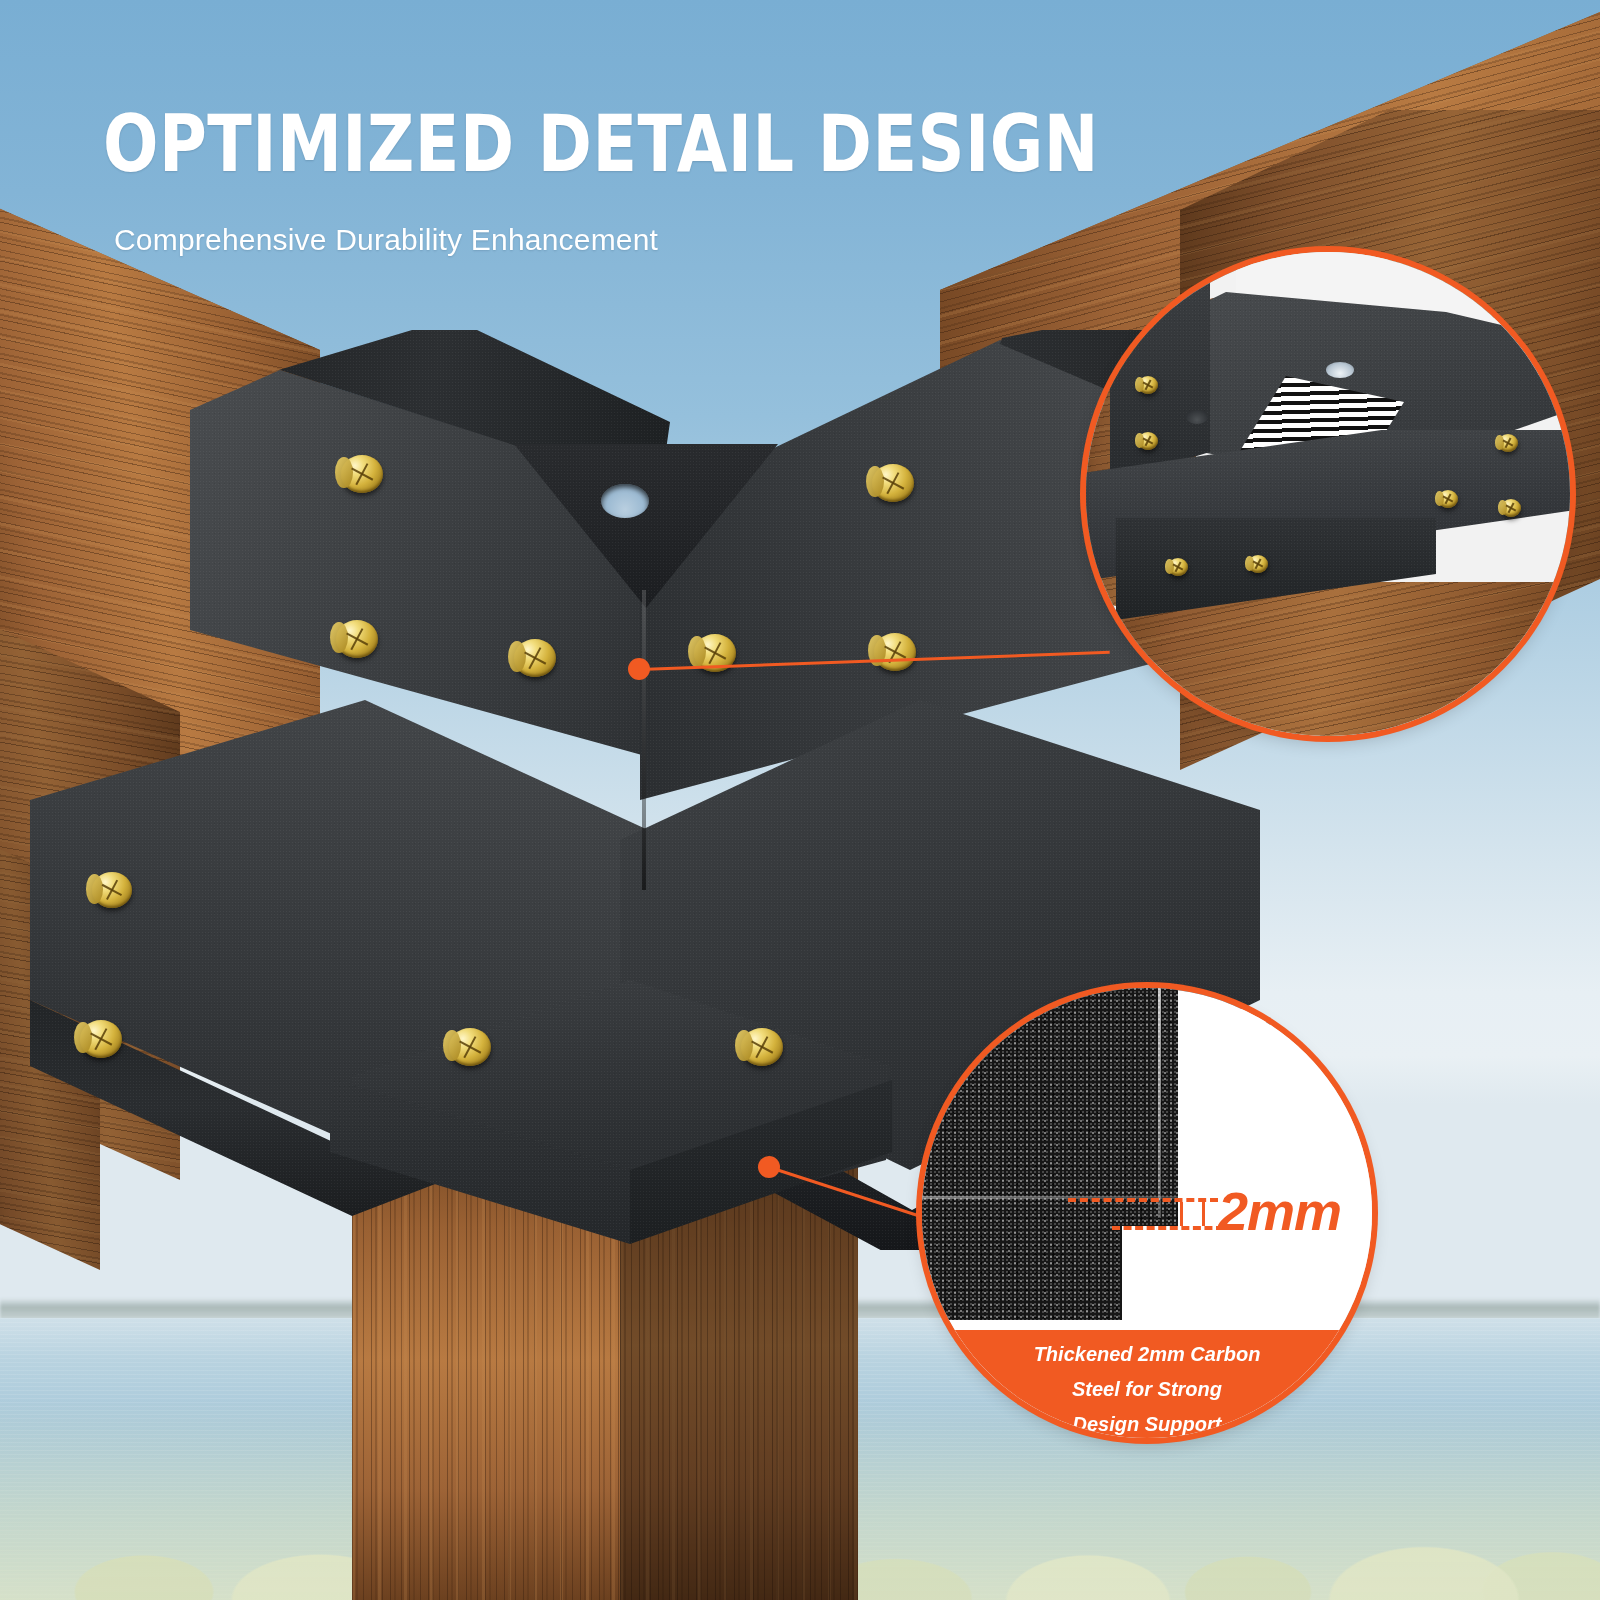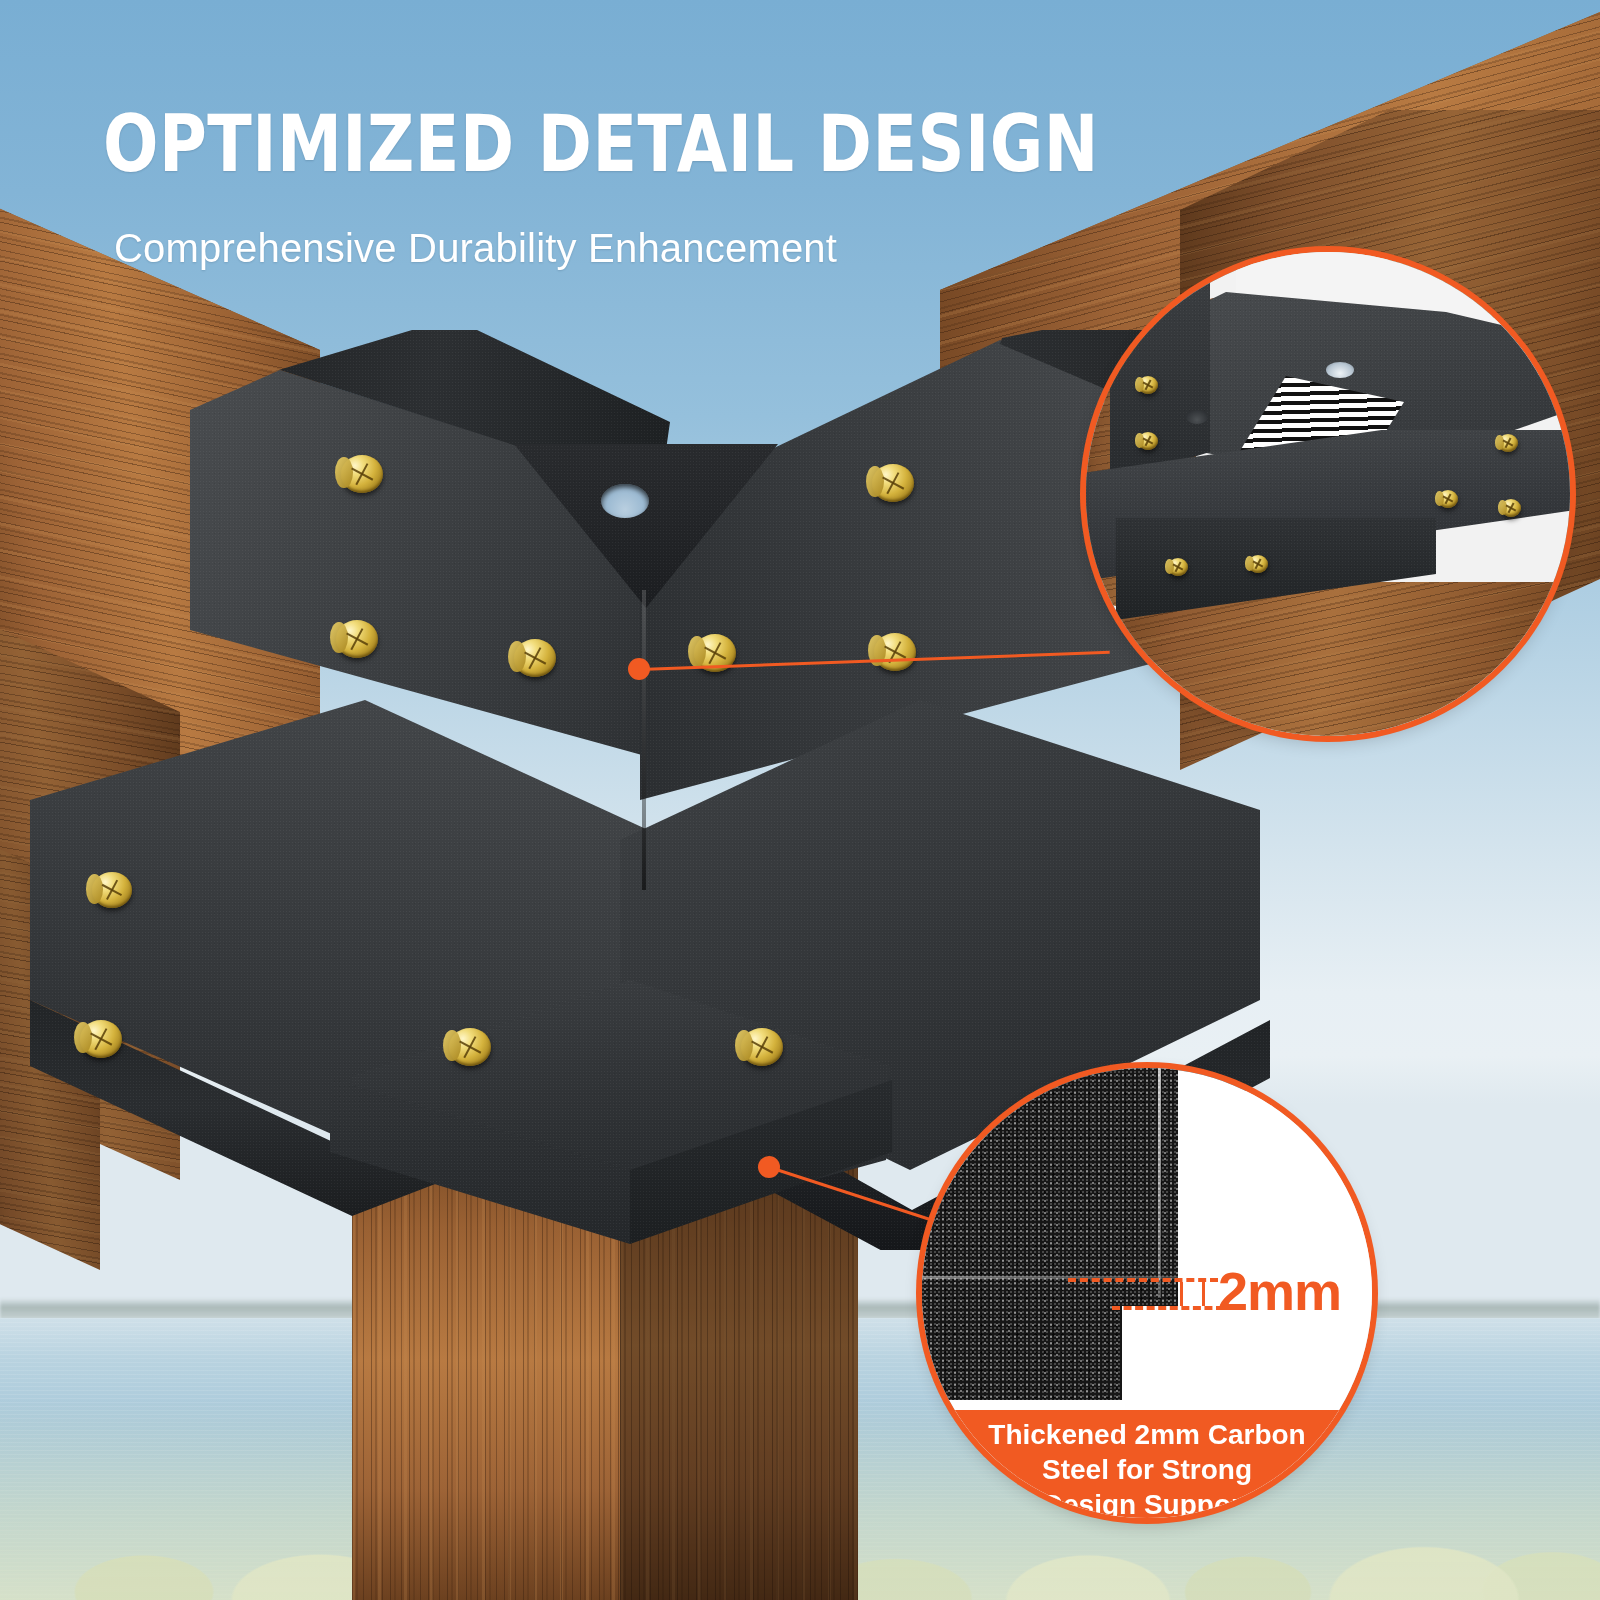--- a/index.html
+++ b/index.html
@@ -99,22 +99,22 @@
   .headline{
     position:absolute;left:103px;top:98px;
     font-size:78px;line-height:92px;font-weight:bold;color:#ffffff;
     letter-spacing:.5px;
     transform:scaleX(.93);transform-origin:left top;
     font-family:"DejaVu Sans Condensed","Liberation Sans",sans-serif;
     text-shadow:0 1px 2px rgba(40,70,95,.22);
     white-space:nowrap;
   }
   .subtitle{
-    position:absolute;left:114px;top:222px;
-    font-size:40px;line-height:52px;color:#ffffff;font-weight:400;
+    position:absolute;left:114px;top:214px;
+    font-size:30px;line-height:52px;color:#ffffff;font-weight:400;
     letter-spacing:.2px;white-space:nowrap;
     text-shadow:0 1px 2px rgba(40,70,95,.20);
   }
 
   
   .leader{position:absolute;transform-origin:left center;height:3px;background:#f15a22;}
   .leader-dot{position:absolute;width:22px;height:22px;border-radius:50%;background:#f15a22;}
 
   .callout{position:absolute;border-radius:50%;overflow:hidden;
     box-shadow:0 0 0 6px #f15a22, 0 6px 18px rgba(0,0,0,.20);}
@@ -367,21 +367,21 @@
         </div>
       <div class="screw" style="left:162px;top:303px;width:20px;height:18px;">
           <div class="rim"></div>
           <div class="cross"></div>
           <div class="cross b"></div>
         </div>
     </div>
 
   </div>
 
-  <div class="callout" style="left:922px;top:1068px;width:450px;height:450px;">
+  <div class="callout" style="left:922px;top:988px;width:450px;height:450px;font-style:italic;">
     <div class="c2-art">
 
       <div class="grit" style="position:absolute;left:0;top:-20px;width:256px;height:258px;"></div>
 
       <div class="grit" style="position:absolute;left:0;top:212px;width:200px;height:120px;"></div>
 
       <div class="grit" style="position:absolute;left:196px;top:212px;width:60px;height:26px;"></div>
 
       <div style="position:absolute;left:236px;top:-20px;width:3px;height:250px;
                   background:linear-gradient(180deg,rgba(255,255,255,.75),rgba(255,255,255,.25));"></div>
@@ -389,20 +389,20 @@
                   background:linear-gradient(90deg,rgba(255,255,255,.45),rgba(255,255,255,.18));"></div>
 
       <div class="dash-h" style="left:146px;top:210px;width:150px;"></div>
       <div class="dash-h" style="left:190px;top:238px;width:112px;"></div>
       <div class="tick" style="left:258px;top:214px;height:24px;"></div>
       <div class="tick" style="left:280px;top:214px;height:24px;"></div>
 
       <div class="dim-label" style="left:296px;top:196px;">2mm</div>
     </div>
 
-    <div class="banner" style="top:342px;height:108px;font-size:28px;line-height:35px;padding-top:10px;box-sizing:border-box;">
+    <div class="banner" style="top:342px;height:108px;font-size:20px;line-height:35px;padding-top:10px;box-sizing:border-box;">
       <span>Thickened 2mm Carbon</span>
       <span>Steel for Strong</span>
       <span>Design Support</span>
     </div>
   </div>
 
 </div>
 
 </body></html>

